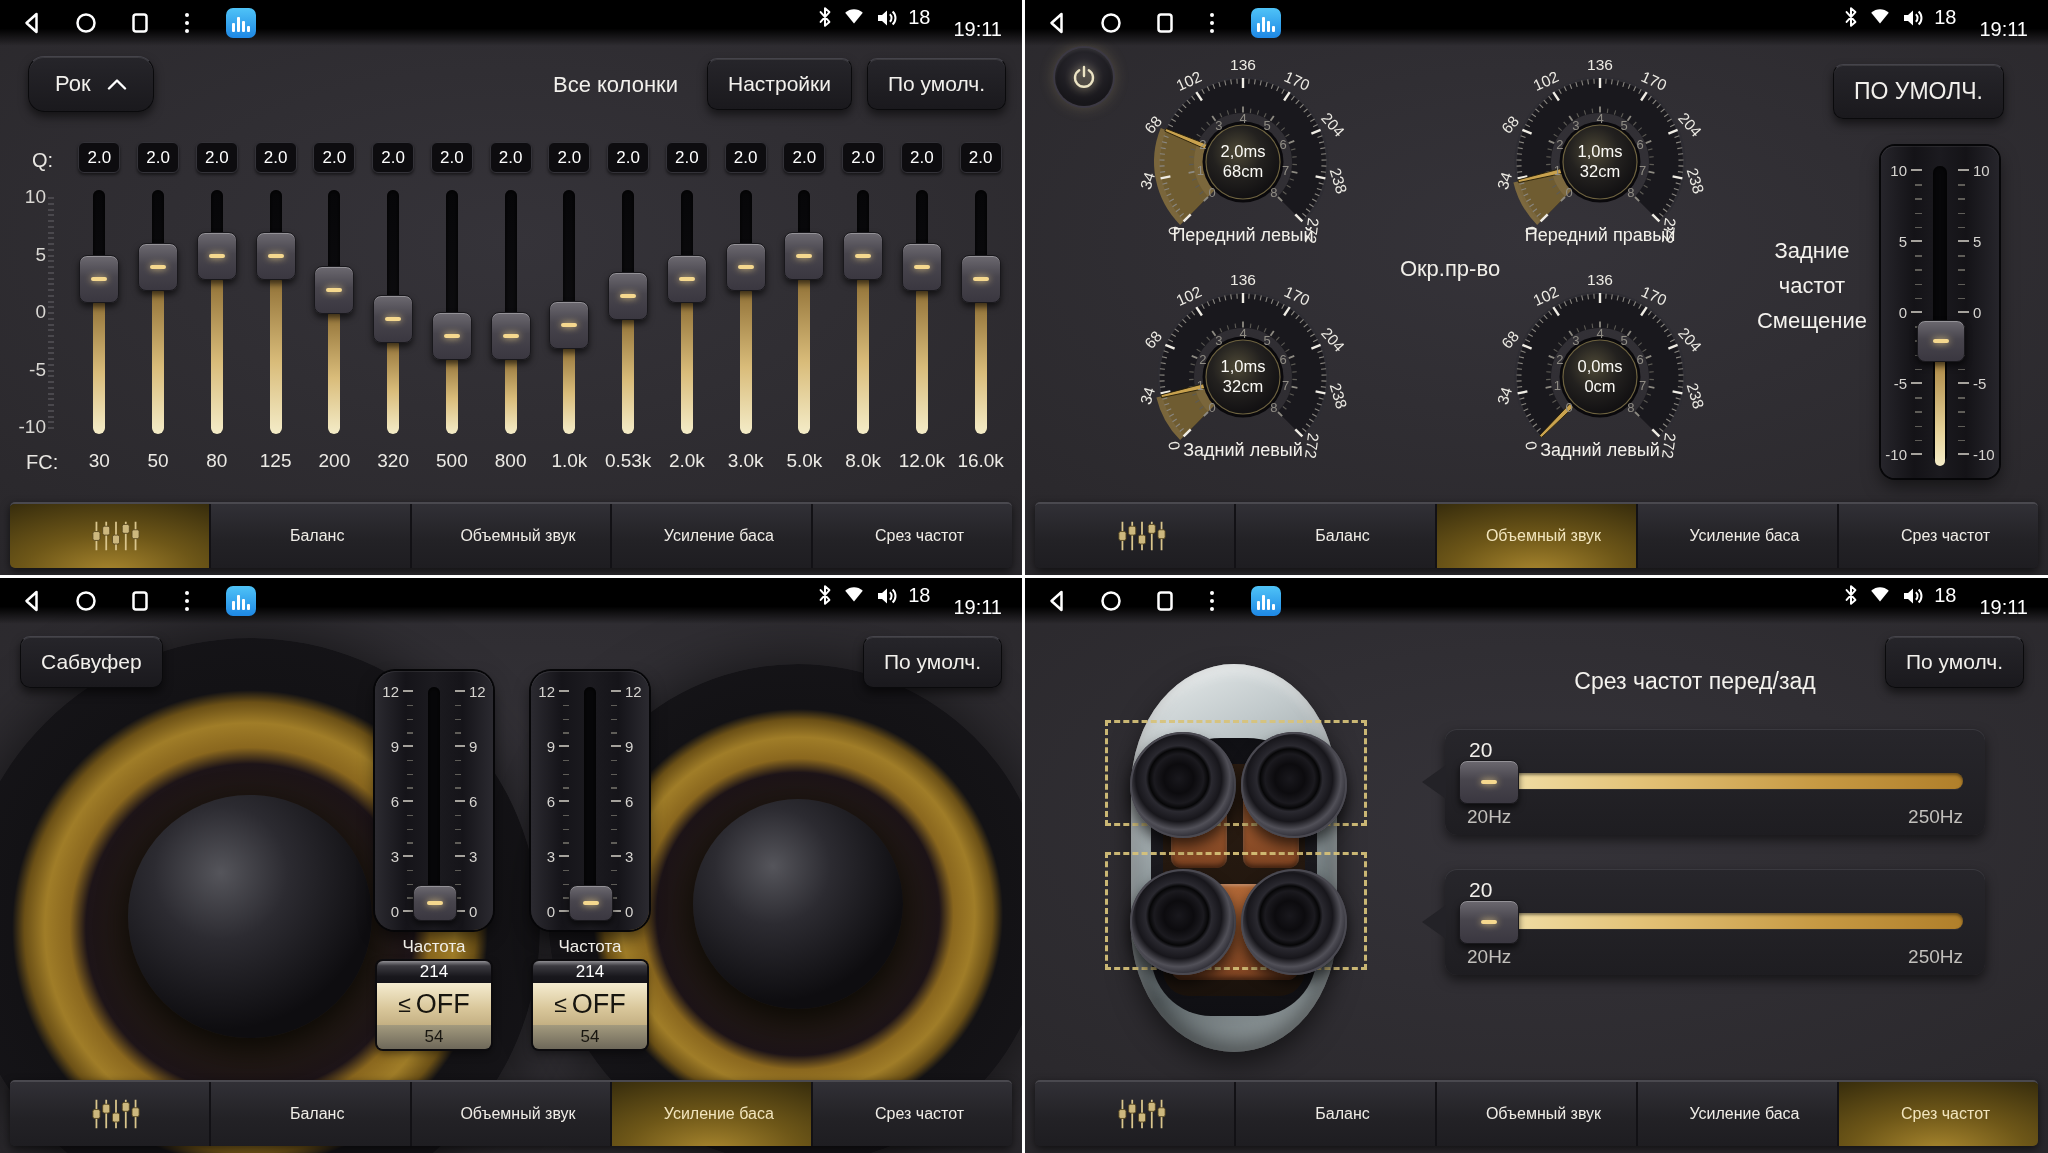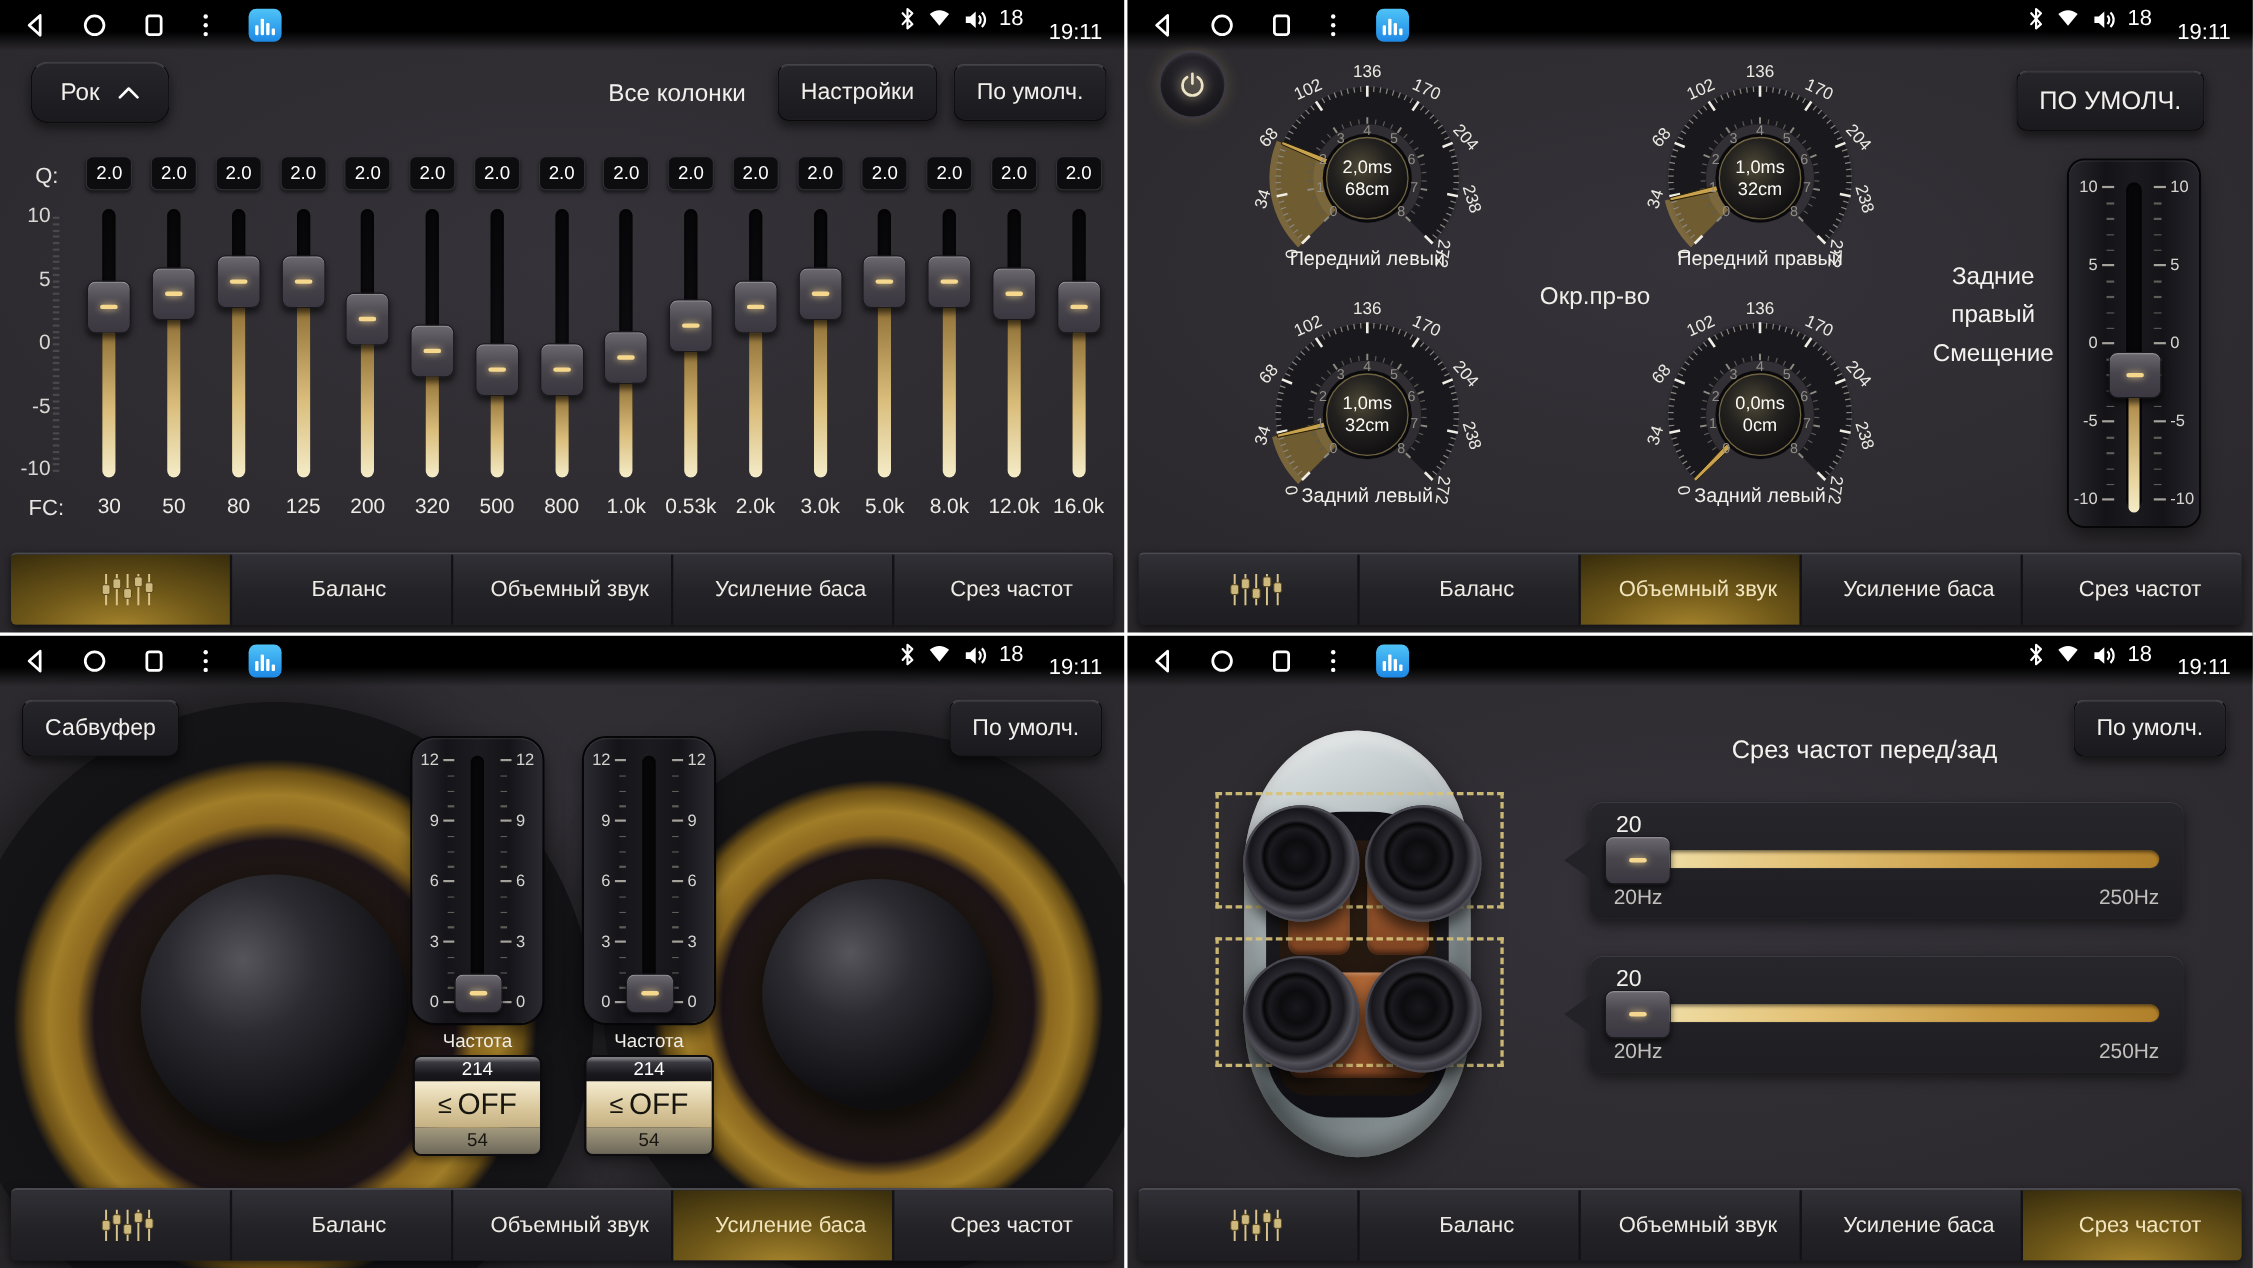--- a/index.html
+++ b/index.html
@@ -14,21 +14,21 @@
   .sb-num,.sb-time{color:#fff;font-size:20px;}
   .sb-time{margin-left:14px;margin-top:12px;}
   .sb-app{width:30px;height:30px;border-radius:7px;background:linear-gradient(180deg,#4fc3f7,#1e88e5);display:flex;align-items:flex-end;justify-content:center;gap:2px;padding-bottom:6px;box-sizing:border-box;margin-left:4px;}
   .sb-app span{width:3px;background:#fff;border-radius:1px;display:block;}
   .sb-app span:nth-child(1){height:9px}.sb-app span:nth-child(2){height:15px}.sb-app span:nth-child(3){height:11px}.sb-app span:nth-child(4){height:6px}
   
   .btn{position:absolute;background:linear-gradient(180deg,#26252a,#1a191d);border:1px solid #0a0a0c;border-top-color:#45444b;border-radius:10px;color:#f2f0ec;font-size:21px;padding:13px 20px;box-shadow:0 5px 10px rgba(0,0,0,.55), inset 0 1px 0 rgba(255,255,255,.10);font-family:inherit;cursor:default;white-space:nowrap;}
   .preset-btn{left:28px;top:0;border-radius:16px;display:flex;align-items:center;gap:16px;padding:14px 26px;font-size:22px;}
   
   .tabbar{position:absolute;left:10px;right:10px;bottom:7px;height:64px;display:flex;border-radius:5px;overflow:hidden;background:#222126;border-top:2px solid #4a494f;box-shadow:0 3px 8px rgba(0,0,0,.6);z-index:8;}
-  .tab{flex:1;display:flex;align-items:center;justify-content:center;color:#efece6;font-size:20px;background:linear-gradient(180deg,#313036,#232226 55%,#1e1d21);padding-left:14px;}
+  .tab{flex:1;display:flex;align-items:center;justify-content:center;color:#efece6;font-size:16px;background:linear-gradient(180deg,#313036,#232226 55%,#1e1d21);padding-left:14px;}
   .tab + .tab{border-left:2px solid #121115;}
   .tab.active{background:radial-gradient(95% 130% at 50% 108%, #a8862e 0%, #6e5718 46%, #352b0c 100%);color:#f2e5bd;}
   
   .eq-header{position:absolute;top:56px;left:0;right:0;height:62px;}
   .eq-speakers{position:absolute;right:344px;top:16px;font-size:22px;color:#f2f0ec;}
   .btn-settings{right:170px;top:2px;}
   .btn-default-eq{right:16px;top:2px;}
   .q-label{position:absolute;left:32px;top:149px;font-size:20px;color:#e8e6e2;}
   .fc-label{position:absolute;left:26px;top:451px;font-size:20px;color:#e8e6e2;}
   .gain-axis{position:absolute;left:6px;top:182px;width:44px;height:260px;}
@@ -996,21 +996,21 @@
             <text x="190.2" y="92.4" text-anchor="middle" font-size="13" fill="#908d85" font-family="Liberation Sans, sans-serif">6</text>
             <text x="192.7" y="117.5" text-anchor="middle" font-size="13" fill="#908d85" font-family="Liberation Sans, sans-serif">7</text>
             <text x="180.8" y="139.8" text-anchor="middle" font-size="13" fill="#908d85" font-family="Liberation Sans, sans-serif">8</text>
             <text x="150" y="100" text-anchor="middle" font-size="16.5" fill="#fbfaf6" font-family="Liberation Sans, sans-serif">0,0ms</text>
             <text x="150" y="120" text-anchor="middle" font-size="16.5" fill="#fbfaf6" font-family="Liberation Sans, sans-serif">0cm</text>
           </svg><div class="gauge-label">Задний левый</div></div>
       </div>
     <div class="center-label">Окр.пр-во</div>
     <div class="offset-title">
       <div>Задние</div>
-      <div>правый</div>
+      <div>частот</div>
       <div>Смещение</div>
     </div>
     <div class="offset-panel" id="offset-panel">
         <div class="v-lab" style="left: 2px; width: 24px; text-align: right; top: 24px;">10</div>
         <div class="v-lab" style="left: 92px; top: 24px;">10</div>
         <div class="v-tick" style="left: 30px; width: 11px; top: 23px;"></div>
         <div class="v-tick" style="left: 77px; width: 11px; top: 23px;"></div>
         <div class="v-tick minor" style="left: 34px; width: 7px; top: 38.2px;"></div>
         <div class="v-tick minor" style="left: 77px; width: 7px; top: 38.2px;"></div>
         <div class="v-tick minor" style="left: 34px; width: 7px; top: 52.4px;"></div>

